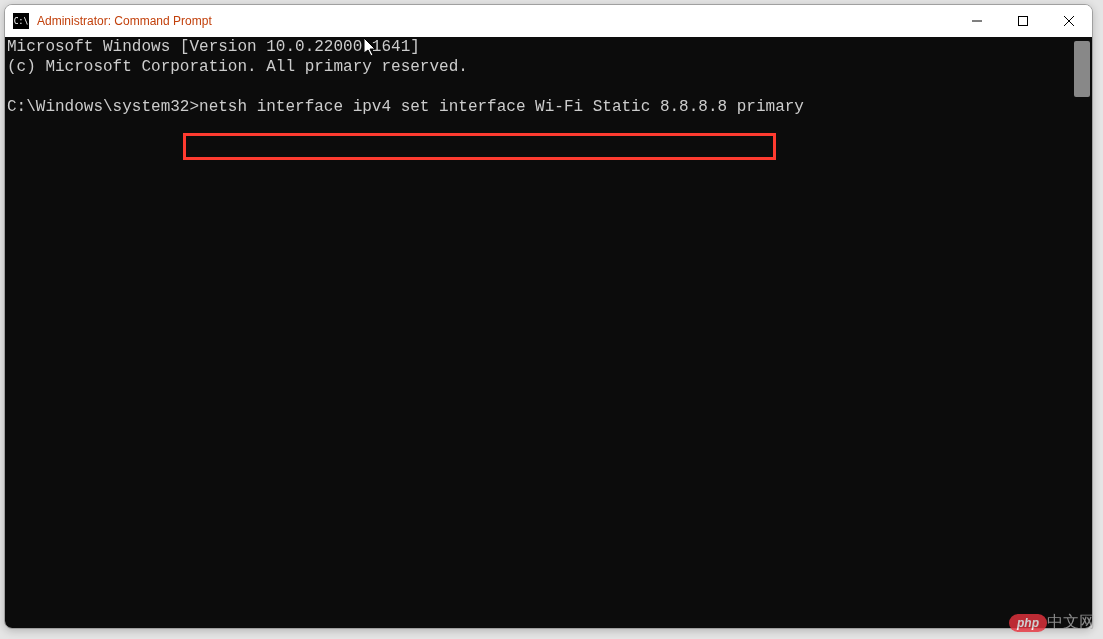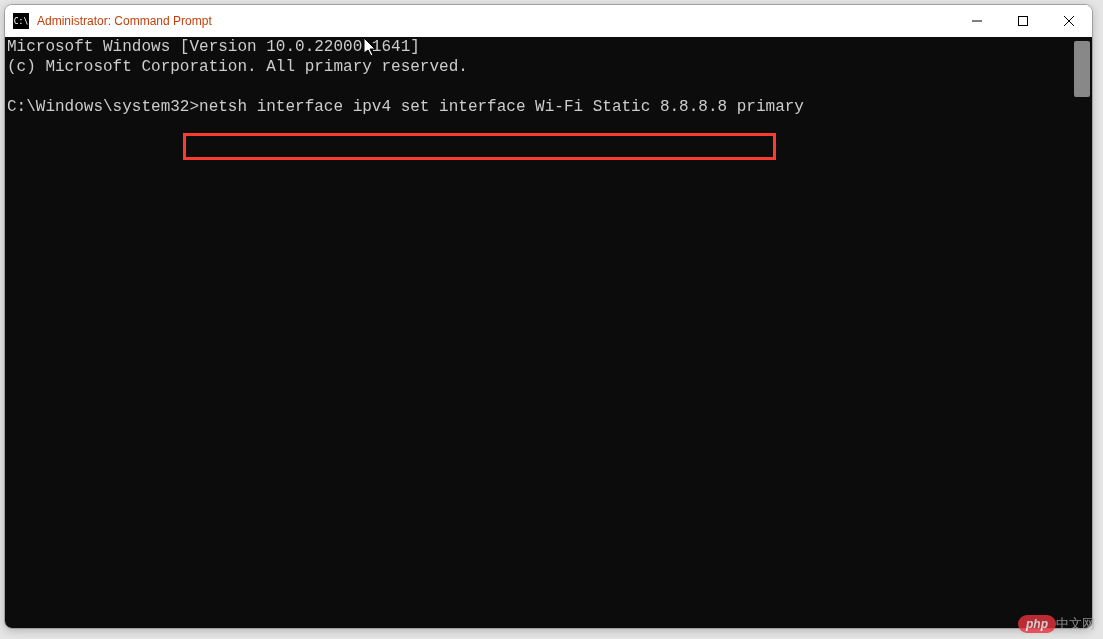--- a/index.html
+++ b/index.html
@@ -126,21 +126,21 @@
       background: #e9333e;
       color: #fff;
       font-weight: bold;
       font-style: italic;
       padding: 2px 8px;
       border-radius: 10px;
       font-size: 12px;
     }
     .watermark-text {
       color: #aaa;
-      font-size: 13px;
+      font-size: 16px;
     }
   </style>
 </head>
 <body>
 
 <div class="window">
   <div class="titlebar">
     <span class="titlebar-icon">C:\</span>
     <span class="titlebar-title">Administrator: Command Prompt</span>
     <div class="window-controls">

